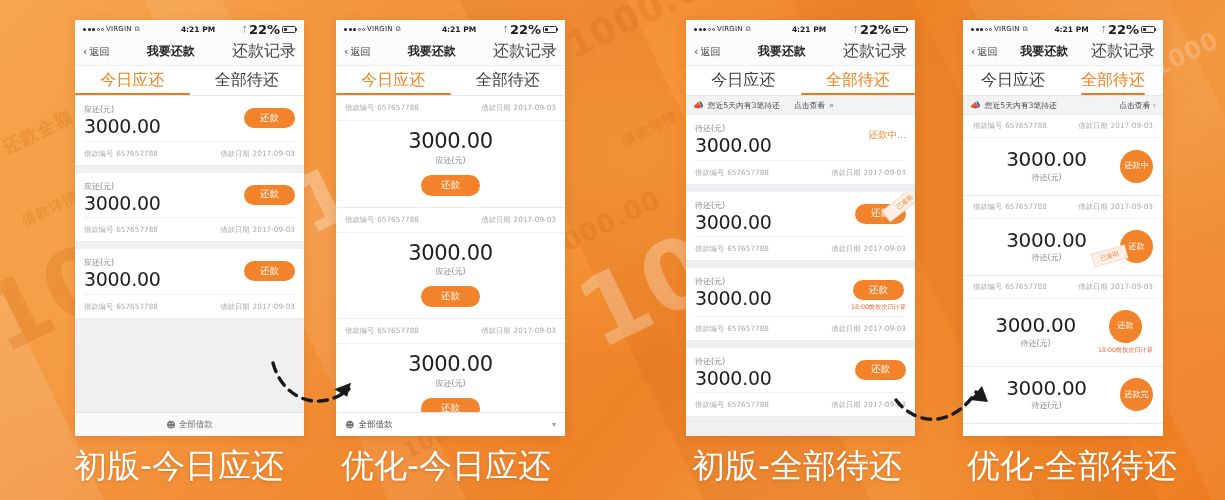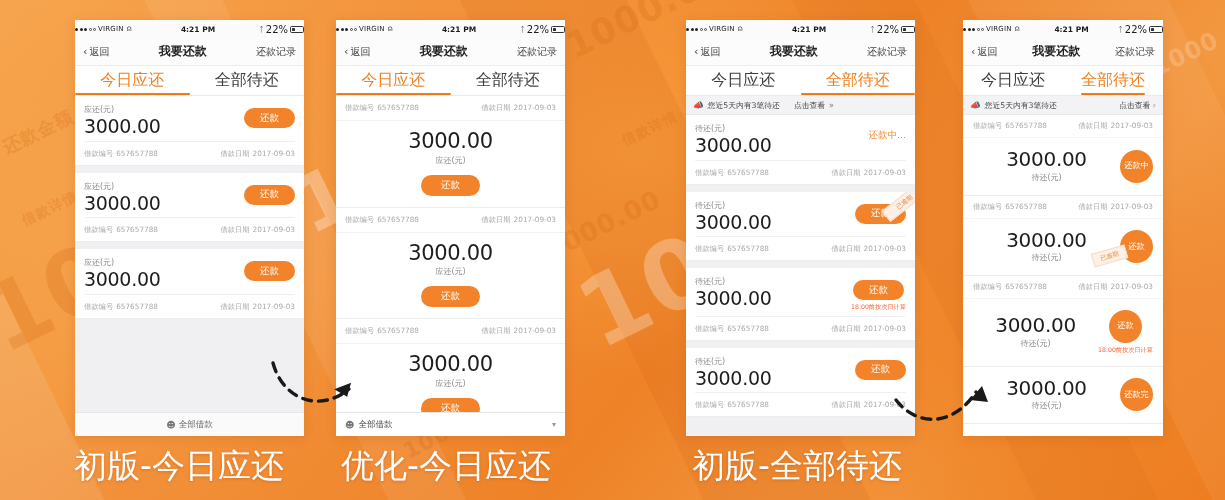--- a/index.html
+++ b/index.html
@@ -68,37 +68,37 @@
   .p1 { left: 75px; }
   .p2 { left: 336px; }
   .p3 { left: 686px; }
   .p4 { left: 963px; width: 200px; }
 
   
   .statusbar {
     height: 18px; flex: 0 0 18px;
     background: #fbfbfb;
     display: flex; align-items: center;
-    padding: 0 0;
+    padding: 0 8px;
     font-size: 7.5px; color: #1a1a1a;
     position: relative;
   }
   .sb-left { display: flex; align-items: center; gap: 2px; }
   .dots { display: flex; gap: 1.5px; align-items: center; }
   .dot { width: 3px; height: 3px; border-radius: 50%; background: #222; }
   .dot.hollow { background: transparent; border: 0.7px solid #444; }
   .carrier { font-size: 7px; letter-spacing: 0.2px; }
   .wifi { font-size: 8px; margin-left: 1px; }
   .sb-center {
     position: absolute; left: 17px; right: 0; text-align: center;
     font-size: 7.5px; font-weight: 600; pointer-events: none;
   }
   .sb-right { margin-left: auto; display: flex; align-items: center; gap: 2px; }
   .bt { font-size: 7.5px; }
-  .pct { font-size: 10px; }
+  .pct { font-size: 13px; font-weight: bold; }
   .batt {
     width: 14px; height: 7px; border: 0.8px solid #333; border-radius: 1.6px;
     position: relative; display: inline-block;
   }
   .batt::after {
     content: ""; position: absolute; right: -2.2px; top: 1.8px;
     width: 1.4px; height: 2.6px; background: #333; border-radius: 0 1px 1px 0;
   }
   .batt i { position: absolute; left: 1px; top: 1px; bottom: 1px; width: 26%; background: #333; border-radius: 0.6px; display: block; }
 
@@ -106,21 +106,21 @@
   .navbar {
     flex: 0 0 28px; height: 28px;
     background: #fcfcfc;
     display: flex; align-items: center; justify-content: space-between;
     padding: 0 8px;
     border-bottom: 0.6px solid #ececec;
   }
   .nav-back { display: flex; align-items: center; gap: 2px; font-size: 10px; color: #3c3c3c; }
   .chev-l { font-size: 11px; line-height: 1; color: #444; }
   .nav-title { font-size: 12px; font-weight: 600; color: #222; }
-  .nav-right { font-size: 10px; color: #444; }
+  .nav-right { font-size: 16px; color: #444; }
 
   
   .tabs {
     flex: 0 0 30px; height: 30px;
     display: flex; background: #fff;
     border-bottom: 0.6px solid #e9e9e9;
     position: relative;
   }
   .tab {
     flex: 1; display: flex; align-items: center; justify-content: center;
@@ -738,13 +738,14 @@
 
 <svg class="arrow" style="left:890px; top:350px; width:110px; height:80px;" viewBox="0 0 110 80">
   <path d="M6 50 C 26 76, 62 78, 86 42" fill="none" stroke="#1a1a1a" stroke-width="3.4" stroke-dasharray="9 7" stroke-linecap="round"></path>
   <path d="M80 50 L 92 36 L 98 52 Z" fill="#1a1a1a"></path>
 </svg>
 
 <div class="captions">
   <div class="caption" style="left:70px;">初版-今日应还</div>
   <div class="caption" style="left:688px;">初版-全部待还</div>
   <div class="caption" style="left:337px;">优化-今日应还</div>
+  <div class="caption" style="left:963px;">优化-全部待还</div>
 </div>
 
 </body></html>

